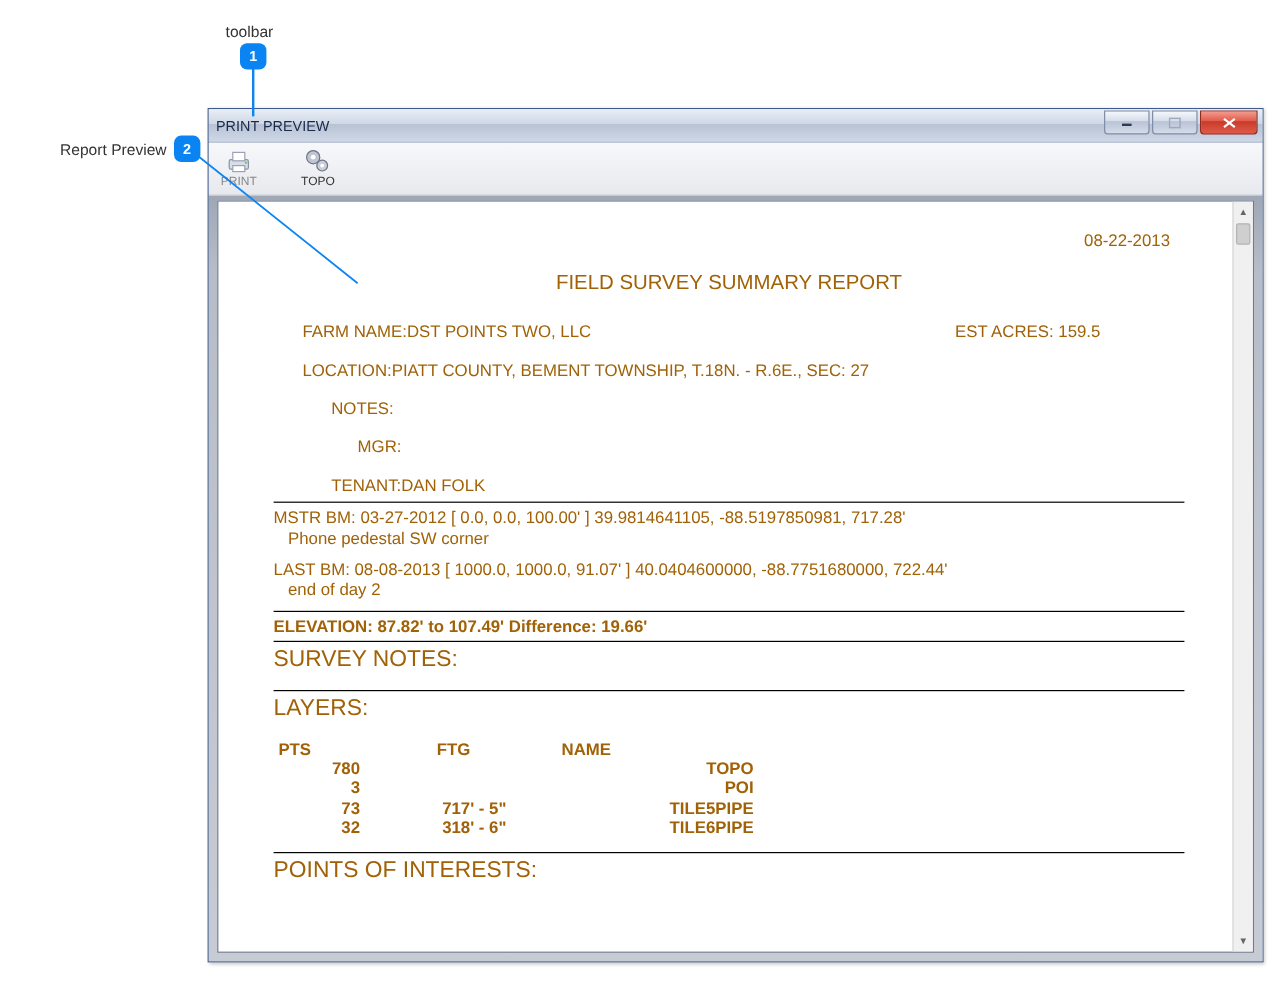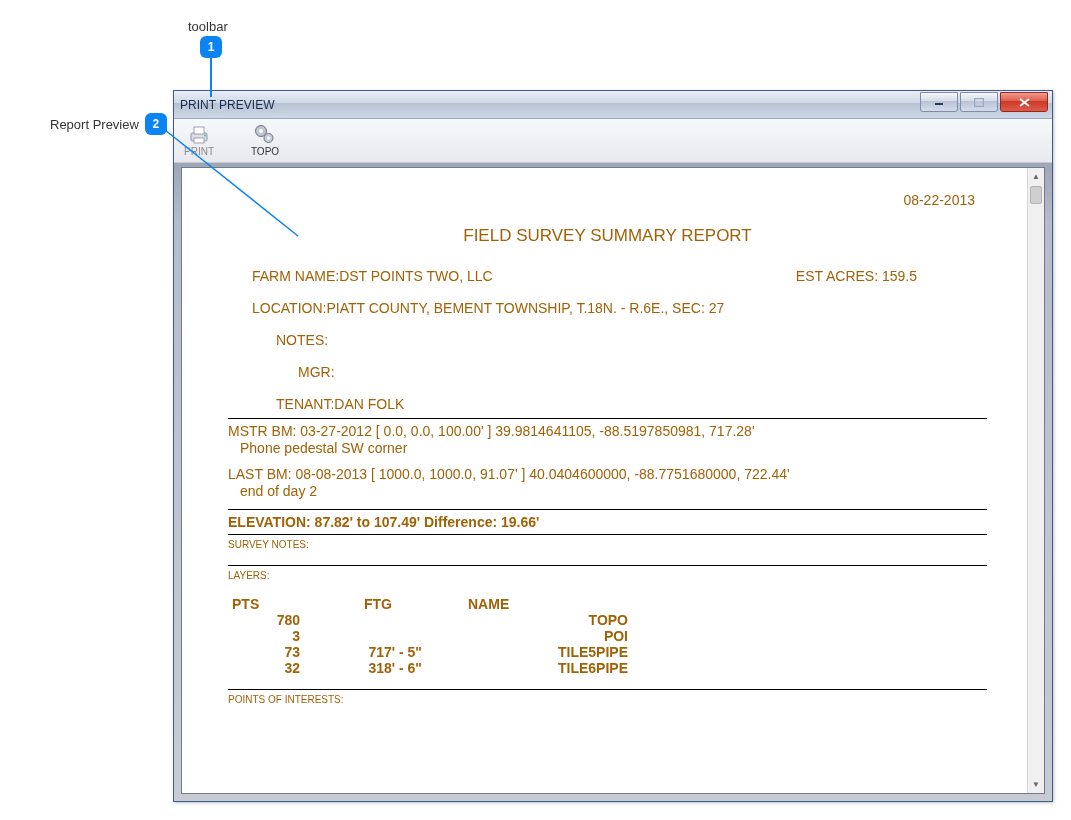--- a/index.html
+++ b/index.html
@@ -219,21 +219,21 @@
     .indent2 { padding-left: 48px; }
     .spread { justify-content: space-between; padding-right: 70px;}
     .hr {
       border-top: 1px solid #000;
       margin: 3px 0 4px 0;
     }
     .bm-line { margin-bottom: 1px; }
     .bm-sub { padding-left: 12px; margin-bottom: 10px; }
     .bold { font-weight: bold; }
     .sect-head {
-      font-size: 10px;
+      font-size: 19px;
       margin-top: 2px;
       margin-bottom: 2px;
       text-decoration: none;
     }
     .layers-tbl {
       margin-top: 14px;
       font-weight: bold;
       font-size: 14px;
     }
     .layers-tbl .row { display:flex; }

